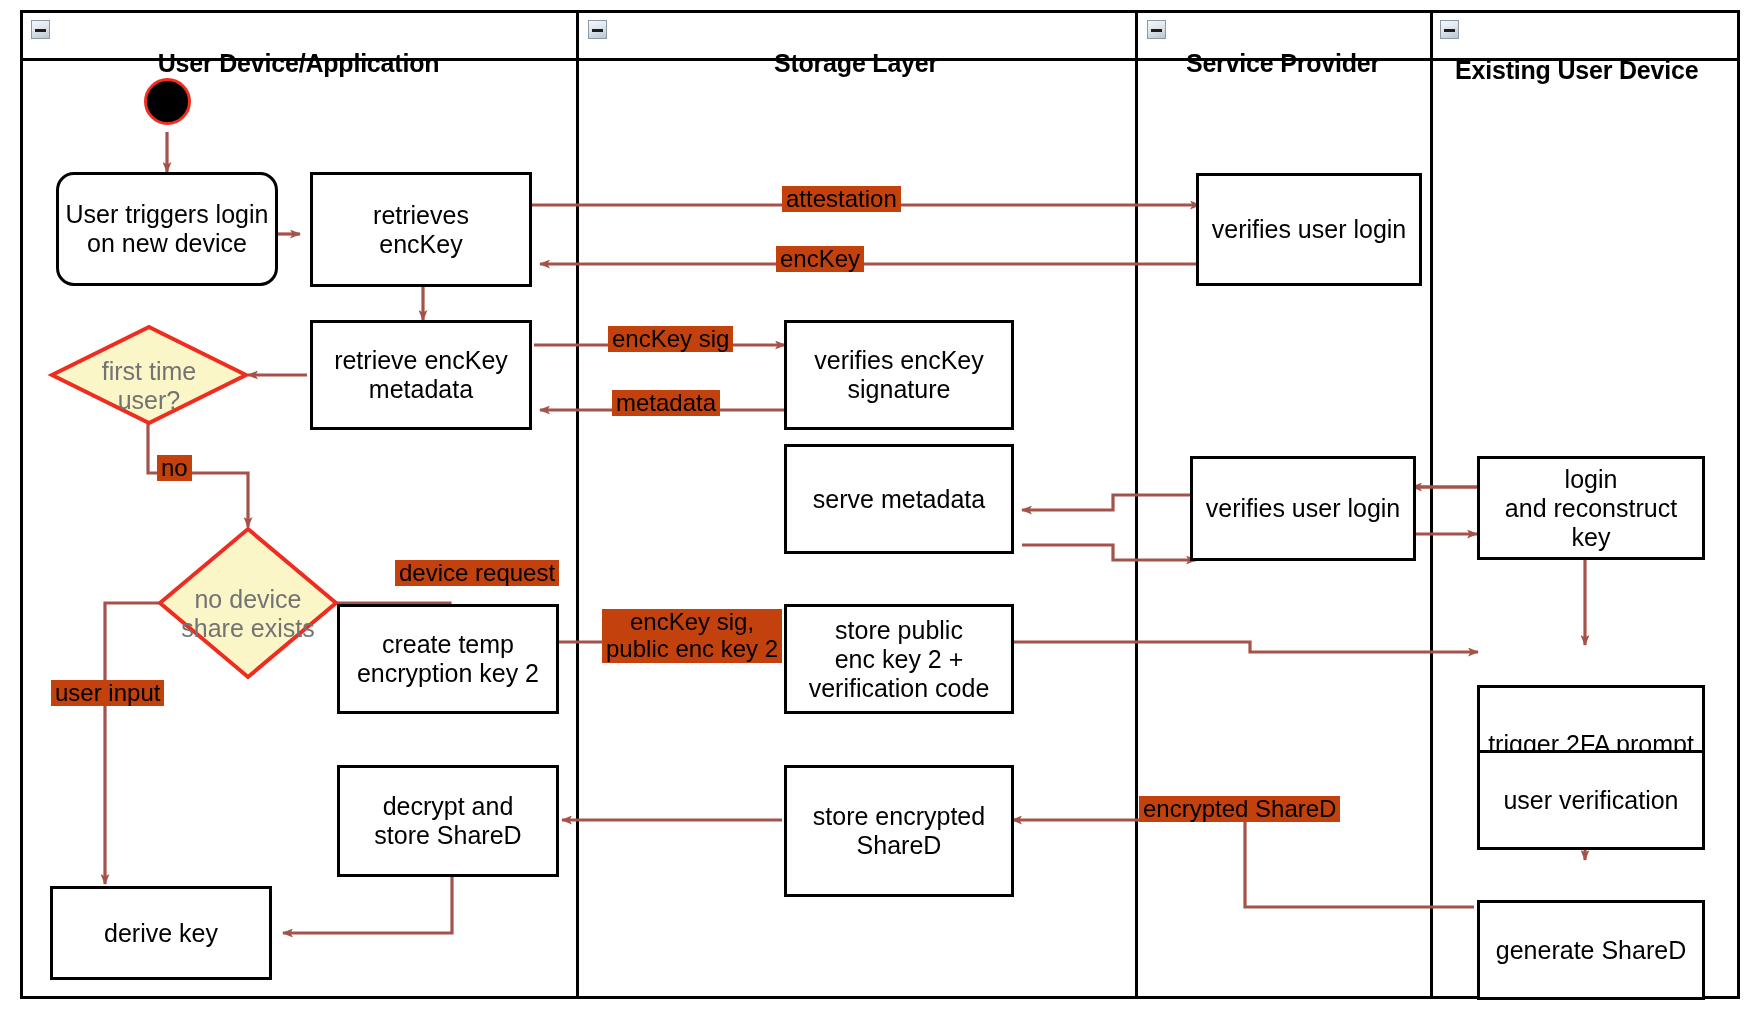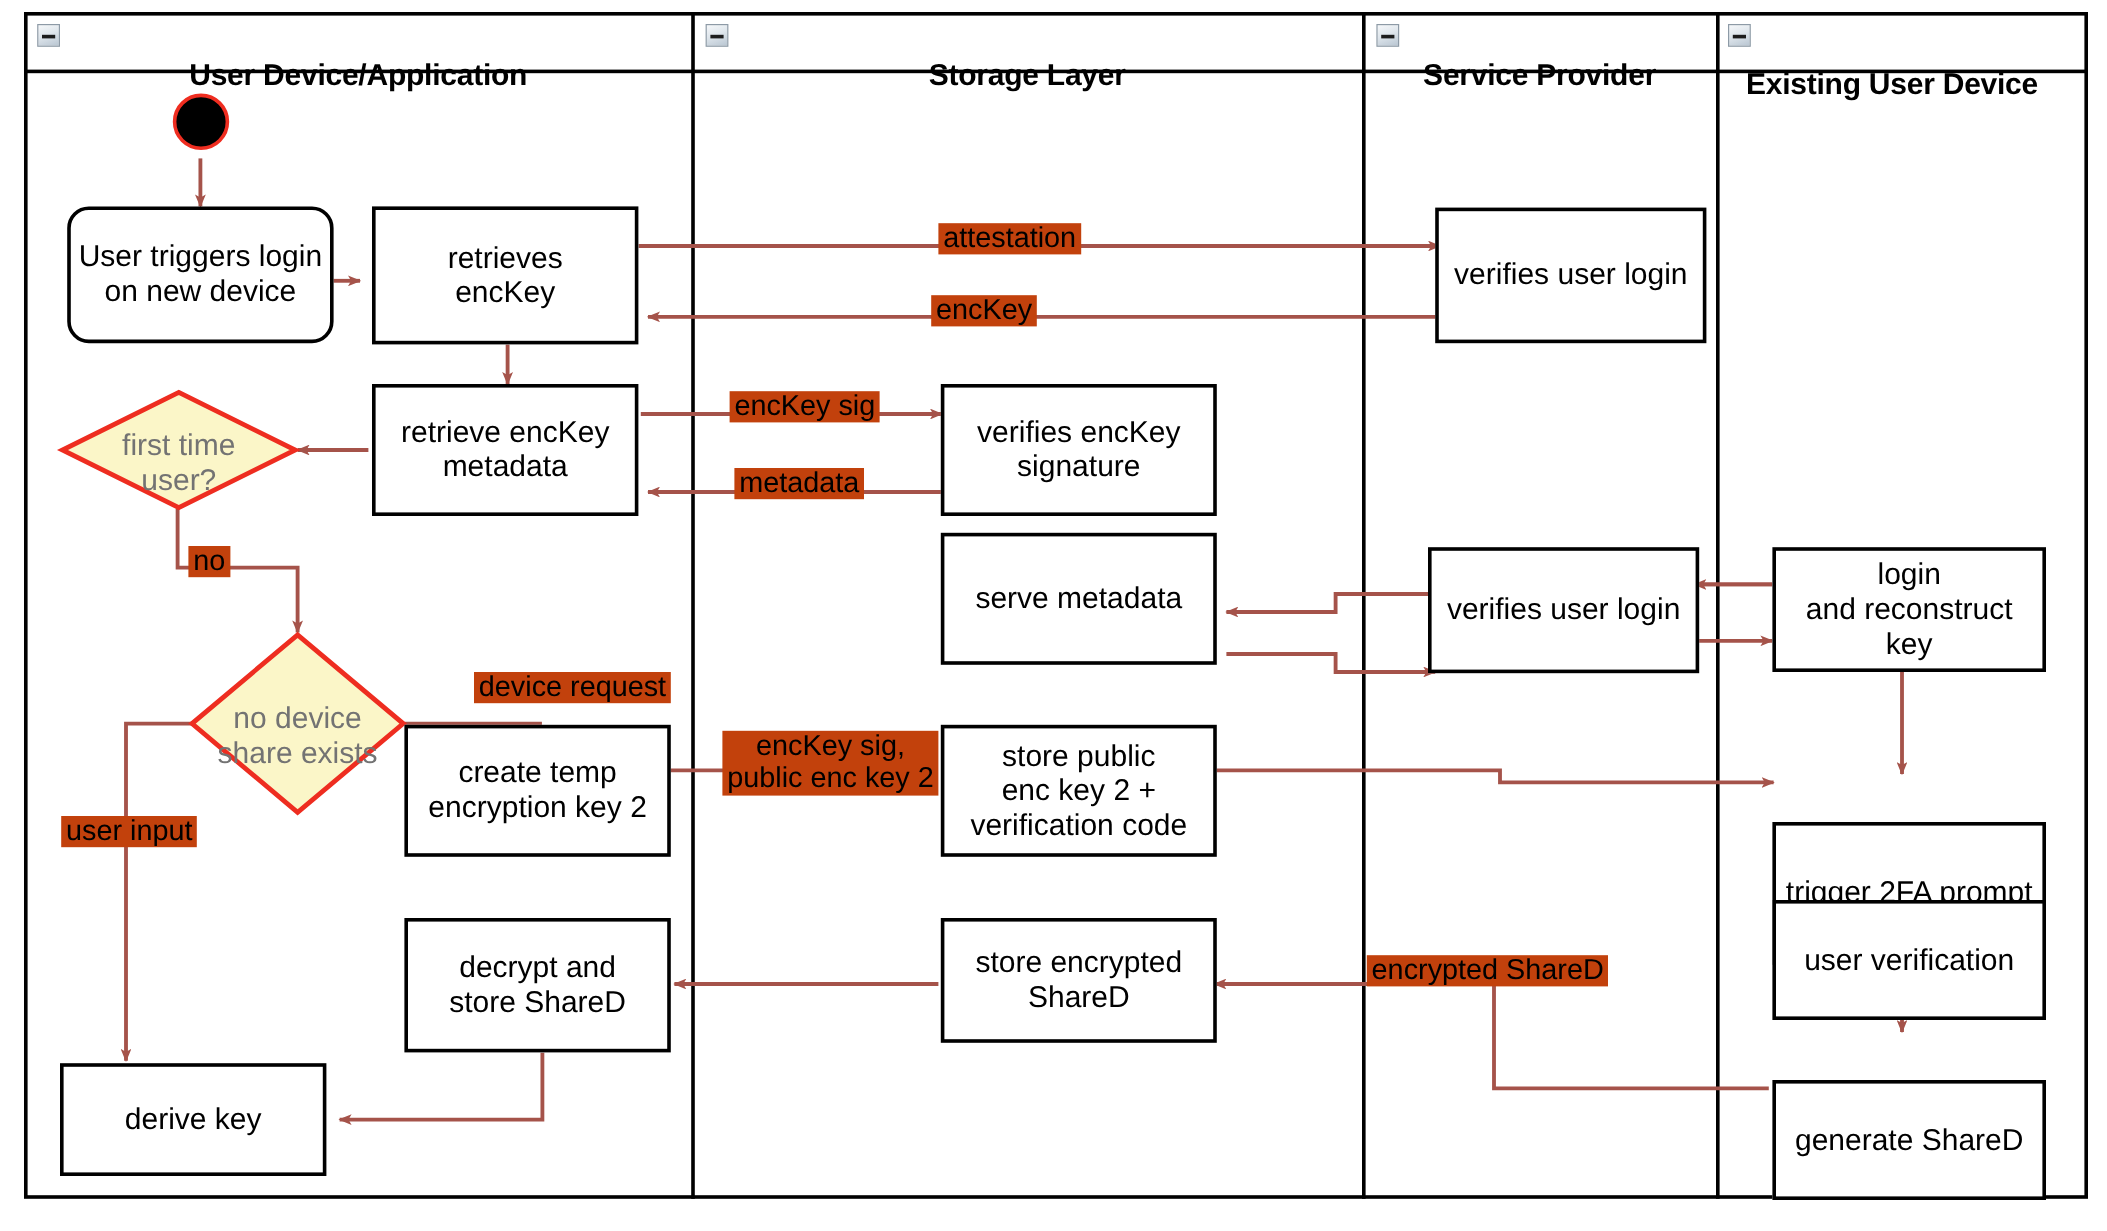--- a/index.html
+++ b/index.html
@@ -179,21 +179,21 @@
   </div>
 
   <div class="node" style="left:784px;top:444px;width:230px;height:110px;">
     <span>serve metadata</span>
   </div>
 
   <div class="node" style="left:784px;top:604px;width:230px;height:110px;">
     <span>store public<br>enc key 2 +<br>verification code</span>
   </div>
 
-  <div class="node" style="left:784px;top:765px;width:230px;height:104px;">
+  <div class="node" style="left:784px;top:765px;width:230px;height:132px;">
     <span>store encrypted<br>ShareD</span>
   </div>
 
   <div class="node" style="left:1196px;top:173px;width:226px;height:113px;">
     <span>verifies user login</span>
   </div>
 
   <div class="node" style="left:1190px;top:456px;width:226px;height:105px;">
     <span>verifies user login</span>
   </div>

